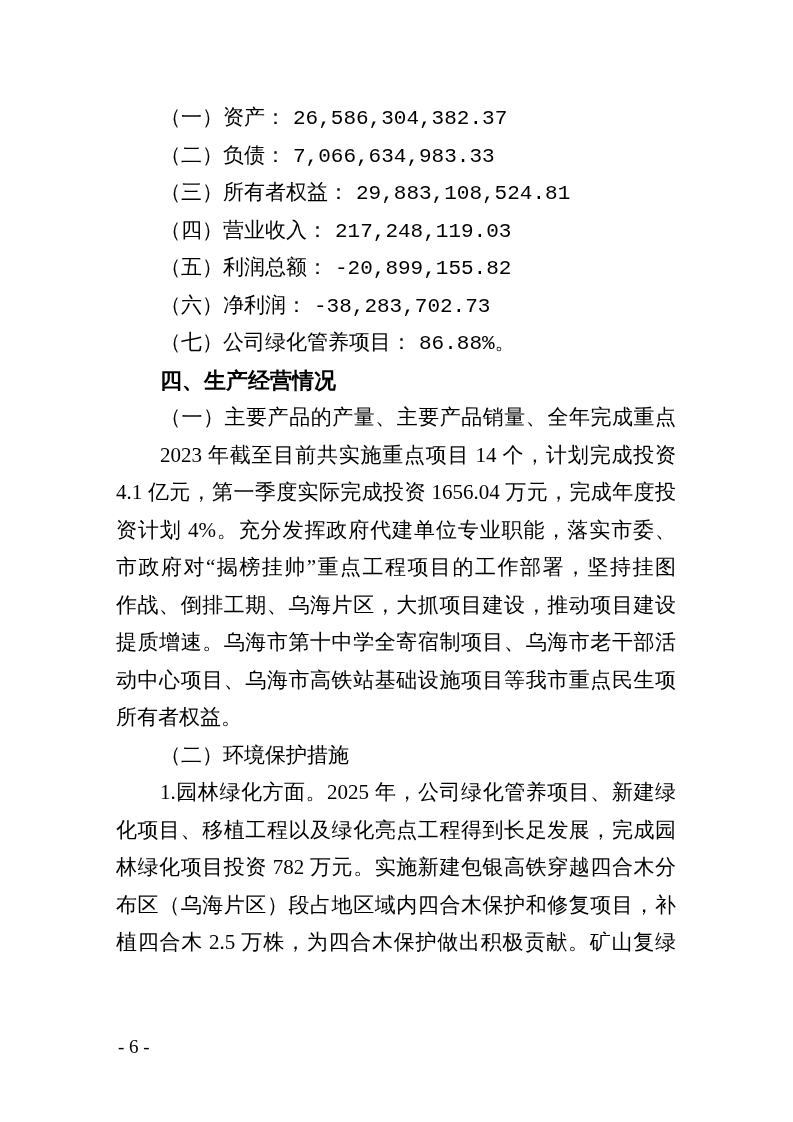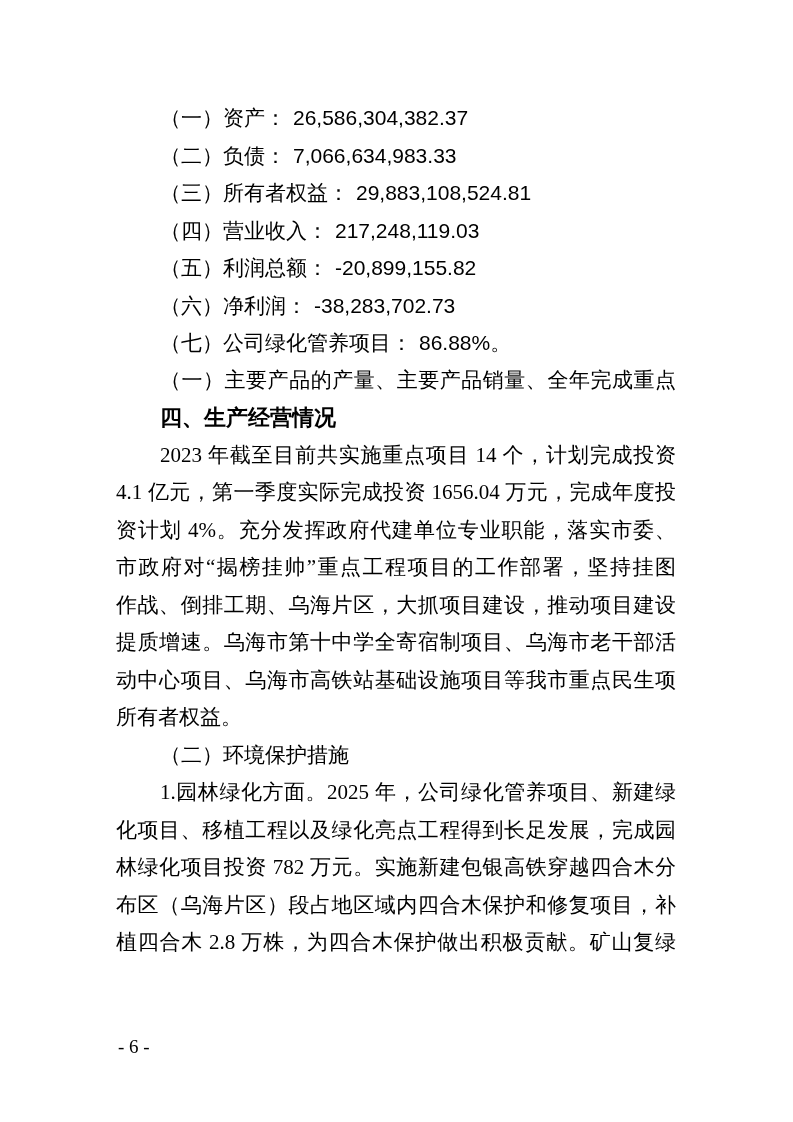--- a/index.html
+++ b/index.html
@@ -35,21 +35,21 @@
     white-space: normal;
     text-align: justify;
     text-align-last: justify;
   }
   .heading {
     font-family: "Liberation Sans", "DejaVu Sans", sans-serif;
     font-weight: bold;
     font-size: 22px;
   }
   .num {
-    font-family: Liberation Sans, sans-serif;
+    font-family: Liberation Mono, monospace;
     margin-left: 7px;
   }
   .pagenum {
     position: absolute;
     left: 118px;
     top: 1035px;
     font-size: 19px;
     line-height: 24px;
   }
 </style>
@@ -66,37 +66,37 @@
     <div class="line indent"><span>（三）所有者权益：</span><span class="num">29,883,108,524.81</span></div>
 
     <div class="line indent"><span>（四）营业收入：</span><span class="num">217,248,119.03</span></div>
 
     <div class="line indent"><span>（五）利润总额：</span><span class="num">-20,899,155.82</span></div>
 
     <div class="line indent"><span>（六）净利润：</span><span class="num">-38,283,702.73</span></div>
 
     <div class="line indent"><span>（七）公司绿化管养项目：</span><span class="num">86.88%。</span></div>
 
+    <div class="line indent heading">四、生产经营情况</div>
+
     <div class="line indent just">（一）主要产品的产量、主要产品销量、全年完成重点</div>
-
-    <div class="line indent heading">四、生产经营情况</div>
 
     <div class="line indent just">2023 年截至目前共实施重点项目 14 个，计划完成投资</div>
     <div class="line just">4.1 亿元，第一季度实际完成投资 1656.04 万元，完成年度投</div>
     <div class="line just">资计划 4%。充分发挥政府代建单位专业职能，落实市委、</div>
     <div class="line just">市政府对“揭榜挂帅”重点工程项目的工作部署，坚持挂图</div>
     <div class="line just">作战、倒排工期、乌海片区，大抓项目建设，推动项目建设</div>
     <div class="line just">提质增速。乌海市第十中学全寄宿制项目、乌海市老干部活</div>
     <div class="line just">动中心项目、乌海市高铁站基础设施项目等我市重点民生项</div>
     <div class="line">所有者权益。</div>
 
     <div class="line indent">（二）环境保护措施</div>
 
     <div class="line indent just">1.园林绿化方面。2025 年，公司绿化管养项目、新建绿</div>
     <div class="line just">化项目、移植工程以及绿化亮点工程得到长足发展，完成园</div>
     <div class="line just">林绿化项目投资 782 万元。实施新建包银高铁穿越四合木分</div>
     <div class="line just">布区（乌海片区）段占地区域内四合木保护和修复项目，补</div>
-    <div class="line just">植四合木 2.8 万株，为四合木保护做出积极贡献。矿山复绿</div>
+    <div class="line just">植四合木 2.5 万株，为四合木保护做出积极贡献。矿山复绿</div>
 
   </div>
 
   <div class="pagenum">- 6 -</div>
 </div>
 
 </body></html>

